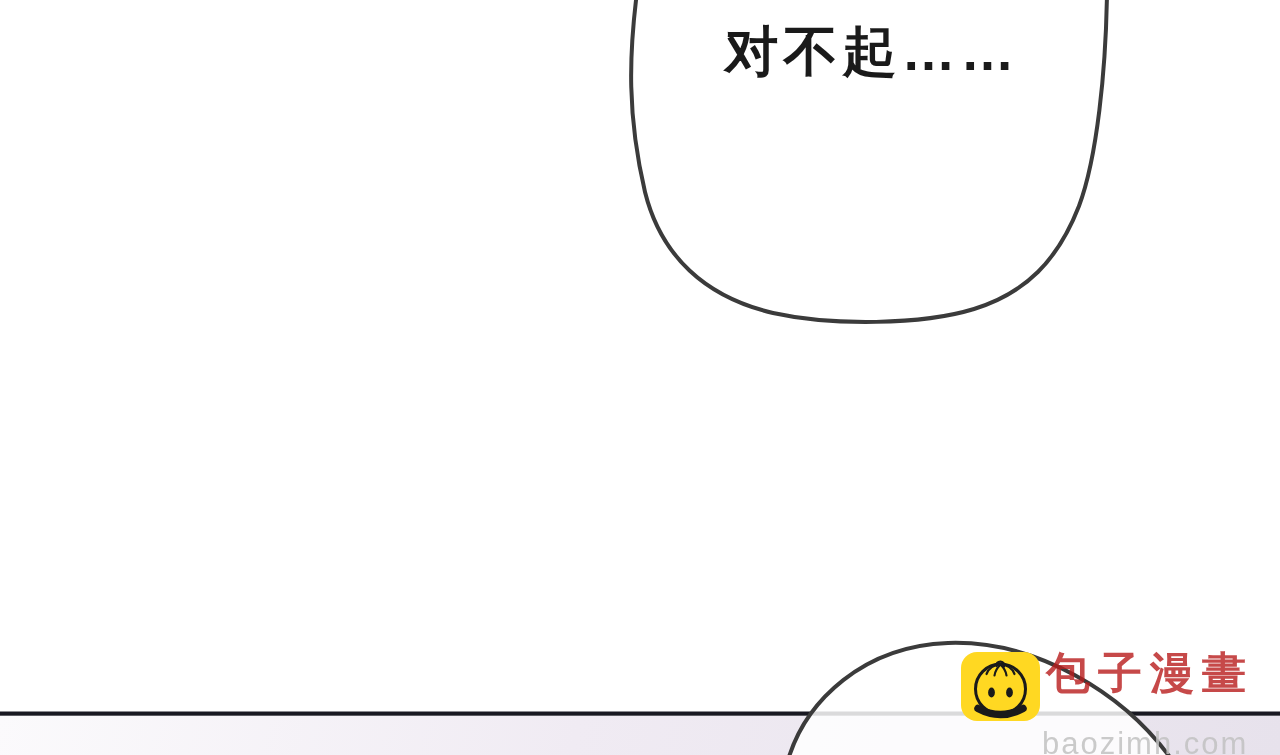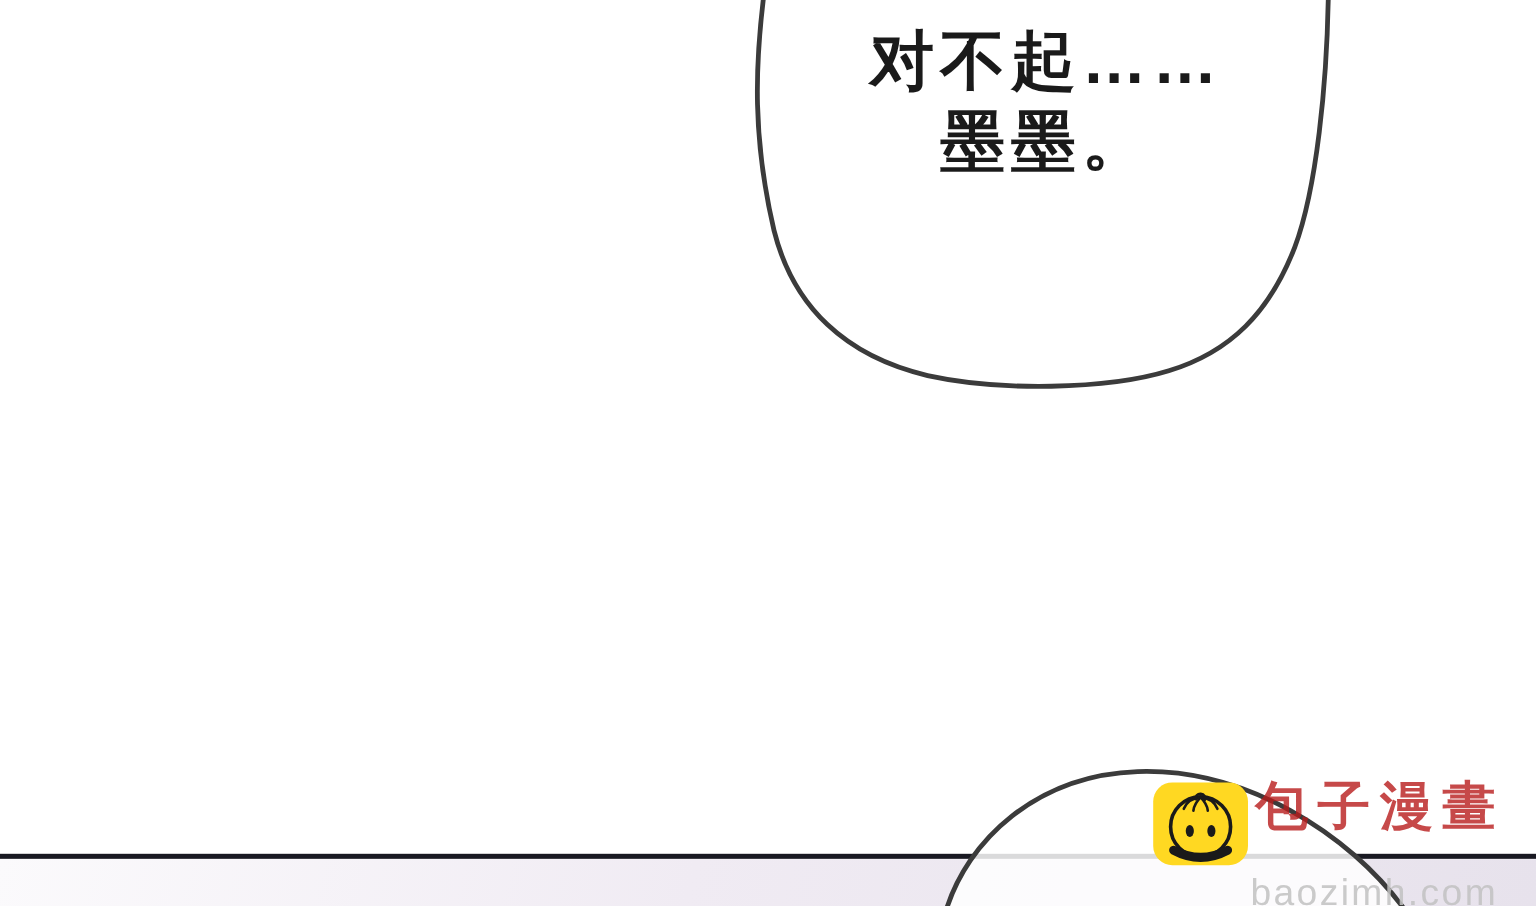--- a/index.html
+++ b/index.html
@@ -94,19 +94,18 @@
       </g>
     </g>
 
     <path d="M 637,-8 C 629,55 627,115 645,192 C 661,256 705,297 773,313
              C 832,326 922,325 974,309 C 1026,293 1058,260 1079,206
              C 1097,158 1106,70 1107,-8 Z" stroke-width="4" fill="#ffffff" stroke="#3b3b3b"></path>
   </svg>
 
   <div class="top-bubble-text" style="color: rgb(26, 26, 26);">
     <span class="line">对不起……</span>
-    <span class="line">墨墨。</span>
   </div>
 
   <div class="wm-brand" style="color: #b91c1c;">包子漫畫</div>
   <div class="wm-domain" style="color: rgb(194, 194, 194);">baozimh.com</div>
 
 </div>
 
 </body></html>

